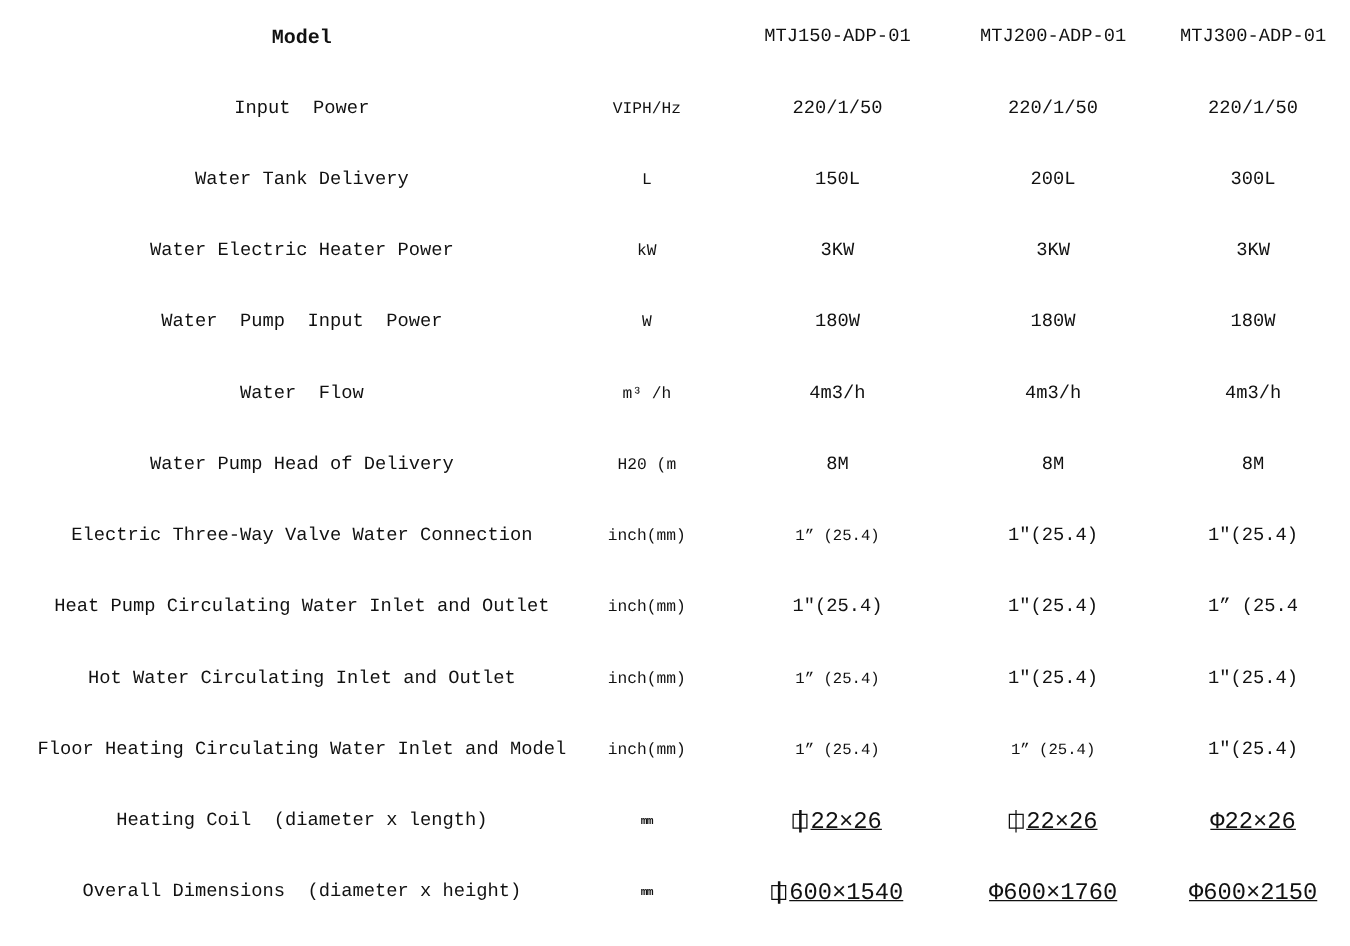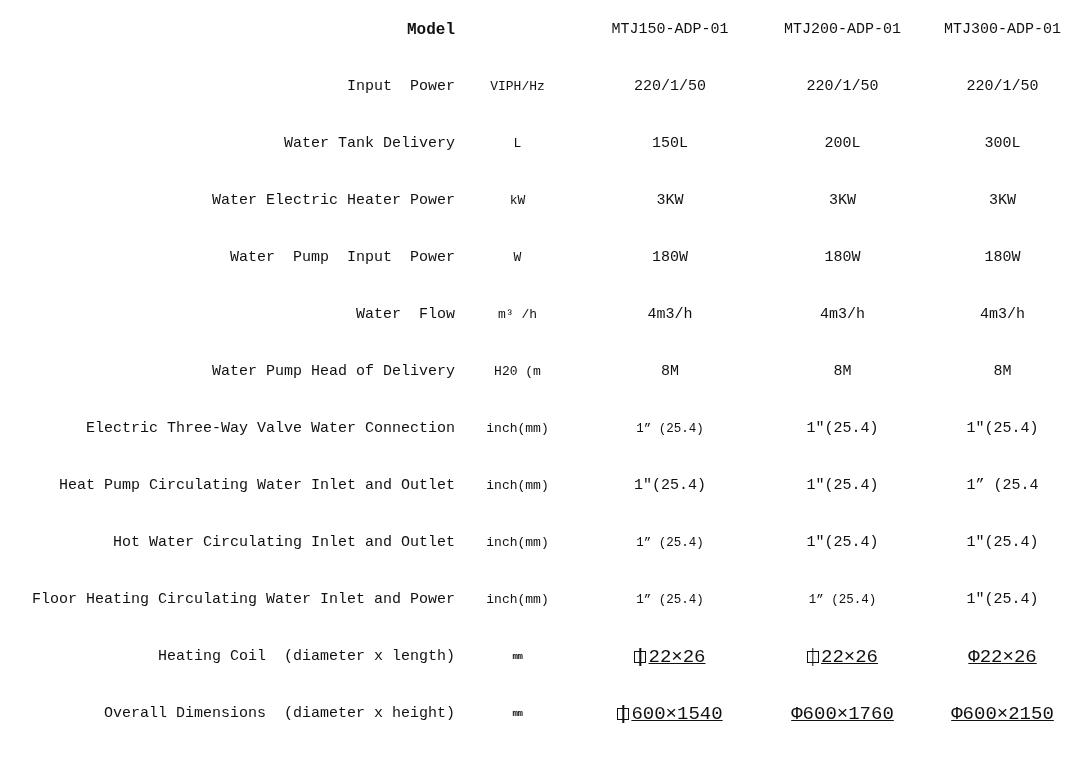--- a/index.html
+++ b/index.html
@@ -23,21 +23,21 @@
     height: 57px;
     align-items: center;
   }
   .cell {
     white-space: pre;
     line-height: 1.1;
   }
   .label {
     padding-left: 28px;
     font-size: 15px;
-    text-align: right;
+    text-align: center;
   }
   .unit {
     text-align: center;
     font-size: 13px;
   }
   .u-tiny {
     font-size: 9px;
     font-weight: bold;
     letter-spacing: -0.5px;
   }
@@ -145,21 +145,21 @@
         <span class="cell value">1” (25.4</span>
       </div>
       <div class="row">
         <span class="cell label">Hot Water Circulating Inlet and Outlet</span>
         <span class="cell unit">inch(mm)</span>
         <span class="cell value v-small">1” (25.4)</span>
         <span class="cell value">1″(25.4)</span>
         <span class="cell value">1″(25.4)</span>
       </div>
       <div class="row">
-        <span class="cell label">Floor Heating Circulating Water Inlet and Power</span>
+        <span class="cell label">Floor Heating Circulating Water Inlet and Model</span>
         <span class="cell unit">inch(mm)</span>
         <span class="cell value v-small">1” (25.4)</span>
         <span class="cell value v-small">1” (25.4)</span>
         <span class="cell value">1″(25.4)</span>
       </div>
       <div class="row">
         <span class="cell label">Heating Coil  (diameter x length)</span>
         <span class="cell unit u-tiny">mm</span>
         <span class="cell value v-large"><span class="zhong"></span>22×26</span>
         <span class="cell value v-large"><span class="zhong"></span>22×26</span>

